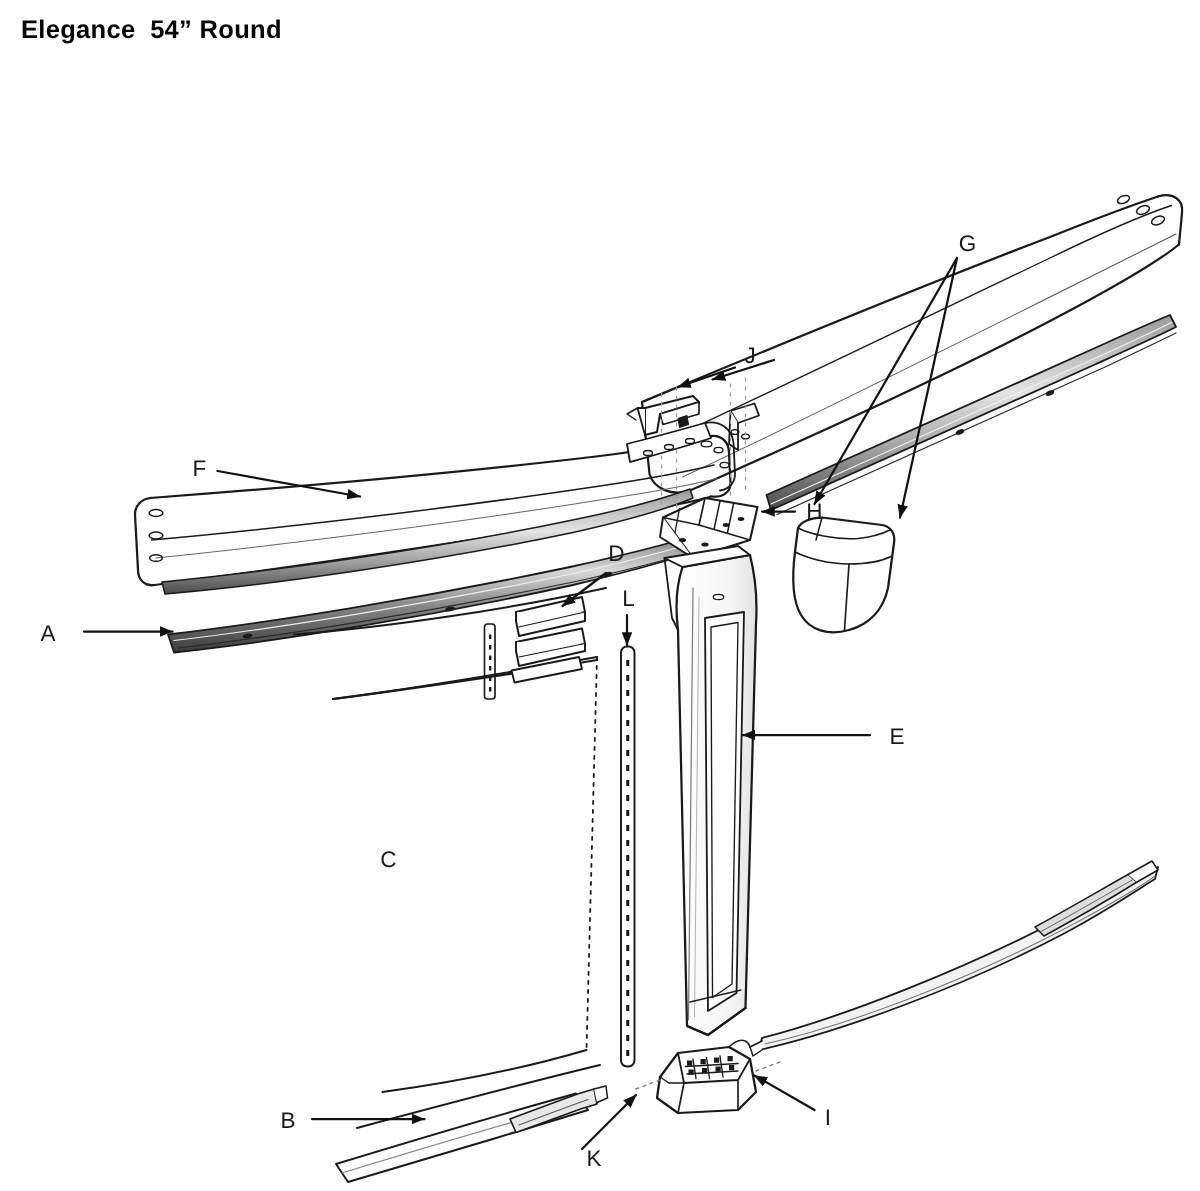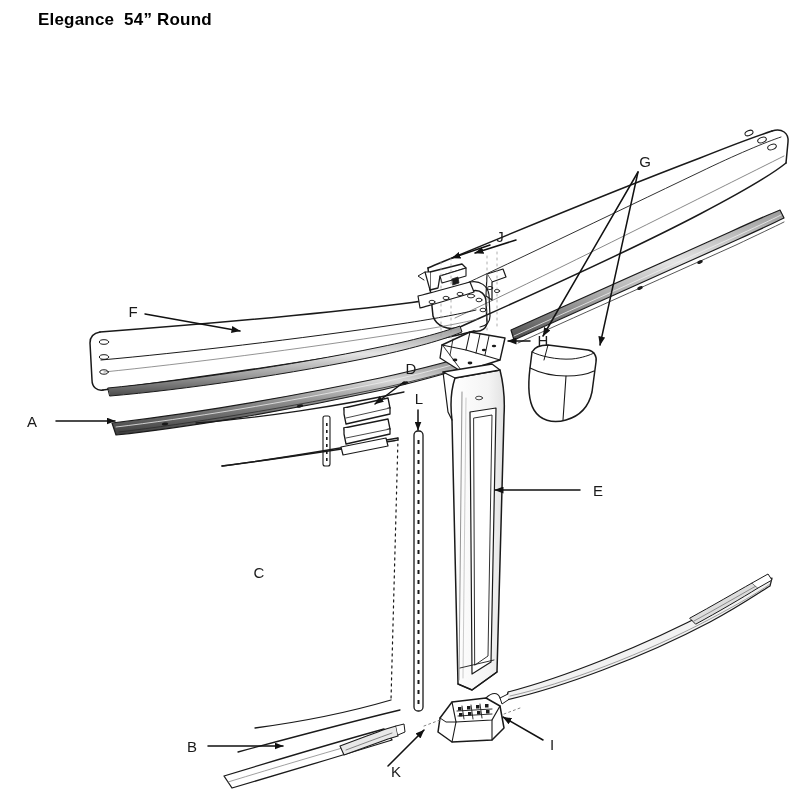--- a/index.html
+++ b/index.html
@@ -17,21 +17,20 @@
   }
   #title {
     position: absolute;
     left: 14px;
     top: 10px;
     font-size: 17px;
     font-weight: bold;
     color: #000000;
     letter-spacing: 0.2px;
     white-space: pre;
-    margin-left: 24px;
   }
   #diagram {
     position: absolute;
     left: 0;
     top: 0;
     width: 800px;
     height: 794px;
   }
   .callout-text {
     font-family: "Liberation Sans", sans-serif;

